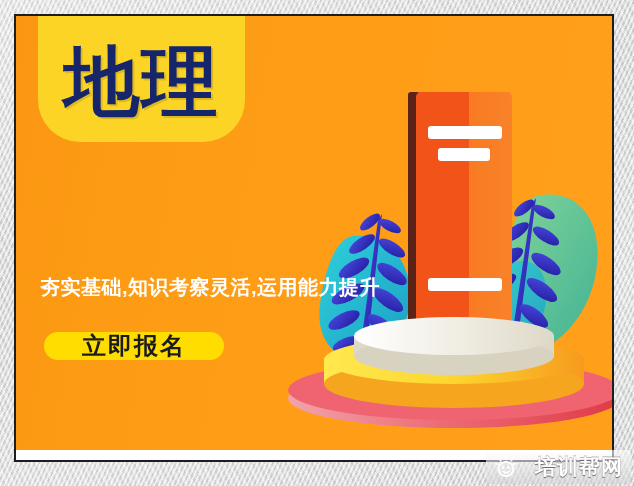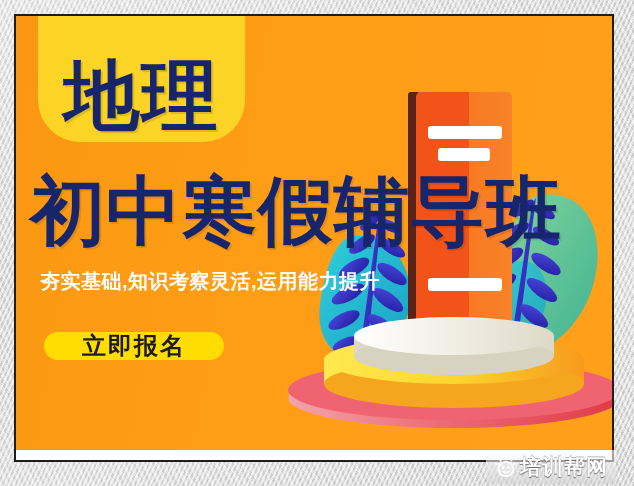--- a/index.html
+++ b/index.html
@@ -49,21 +49,21 @@
     border-bottom-left-radius:42px;
     border-bottom-right-radius:42px;
     display:flex;align-items:flex-end;justify-content:center;
   }
   #subject-badge-label{
     color:#17256b;
     font-size:76px;
     font-weight:700;
     line-height:1;
     letter-spacing:2px;
-    padding-bottom:8px;
+    padding-bottom:22px;
     text-shadow:2px 2px 0 rgba(0,0,0,.12);
     white-space:nowrap;
   }
 
   
   #headline{
     position:absolute;
     left:14px;top:158px;
     width:572px;
     color:#17256b;
@@ -71,21 +71,21 @@
     font-weight:700;
     line-height:1;
     letter-spacing:1px;
     white-space:nowrap;
     text-shadow:2px 2px 0 rgba(0,0,0,.10);
   }
 
   
   #subtitle{
     position:absolute;
-    left:24px;top:252px;
+    left:24px;top:258px;
     color:#ffffff;
     font-size:20px;
     font-weight:600;
     letter-spacing:.5px;
     white-space:nowrap;
   }
 
   
   #cta-button{
     position:absolute;
@@ -112,21 +112,21 @@
     left:270px;top:70px;
     width:336px;height:364px;
   }
   #illustration svg{display:block;width:100%;height:100%;}
 
   
   #watermark{
     position:absolute;
     left:486px;top:450px;
     height:34px;
-    display:flex;align-items:center;gap:2px;
+    display:flex;align-items:center;gap:17px;
     padding:0 8px;
     border-radius:3px;
     background:linear-gradient(180deg,rgba(255,255,255,.62),rgba(210,210,210,.55));
   }
   #watermark-text{
     font-size:21px;font-weight:700;color:#ffffff;
     text-shadow:0 1px 1px rgba(90,90,90,.9), 0 -1px 0 rgba(120,120,120,.5);
     letter-spacing:1px;white-space:nowrap;
   }
   #watermark-icon{width:24px;height:24px;display:block;}
@@ -239,21 +239,20 @@
         <rect x="38" y="272" width="260" height="26" fill="url(#gMidTier)"></rect>
         <ellipse cx="168" cy="298" rx="130" ry="24" fill="#f6a51f"></ellipse>
         <ellipse cx="168" cy="274" rx="130" ry="24" fill="url(#gMidTier)"></ellipse>
 
         <rect x="68" y="250" width="200" height="20" fill="#ded8c8"></rect>
         <ellipse cx="168" cy="270" rx="100" ry="19" fill="#d8d2c1"></ellipse>
         <ellipse cx="168" cy="250" rx="100" ry="19" fill="url(#gTopTier)"></ellipse>
       </svg>
     </div>
 
-    <div id="headline">初中寒假辅导班</div>
 
     <div id="subtitle">夯实基础,知识考察灵活,运用能力提升</div>
 
     <button id="cta-button">
       <span id="cta-button-label">立即报名</span>
     </button>
 
   </div>
 
   <div id="banner-bottom-strip"></div>

